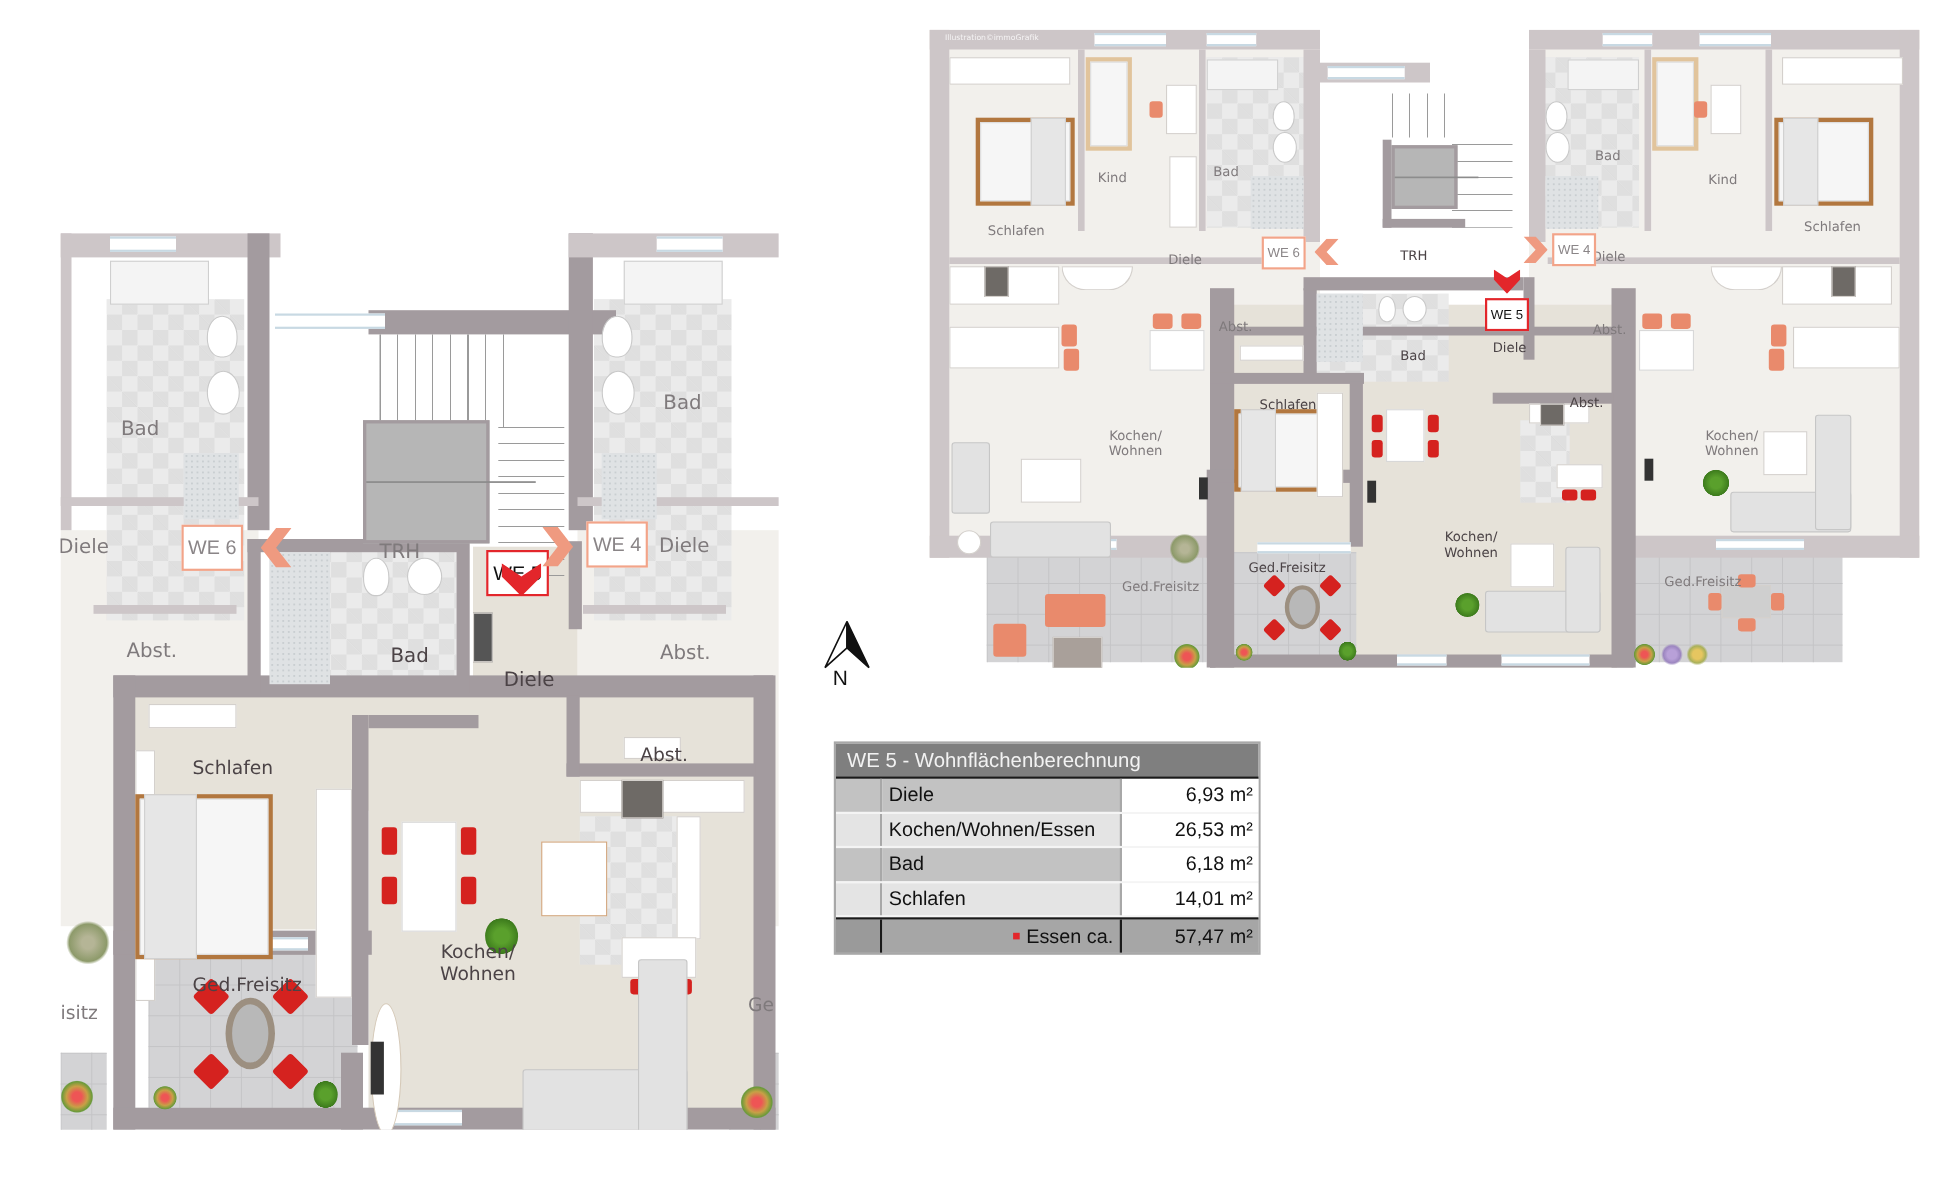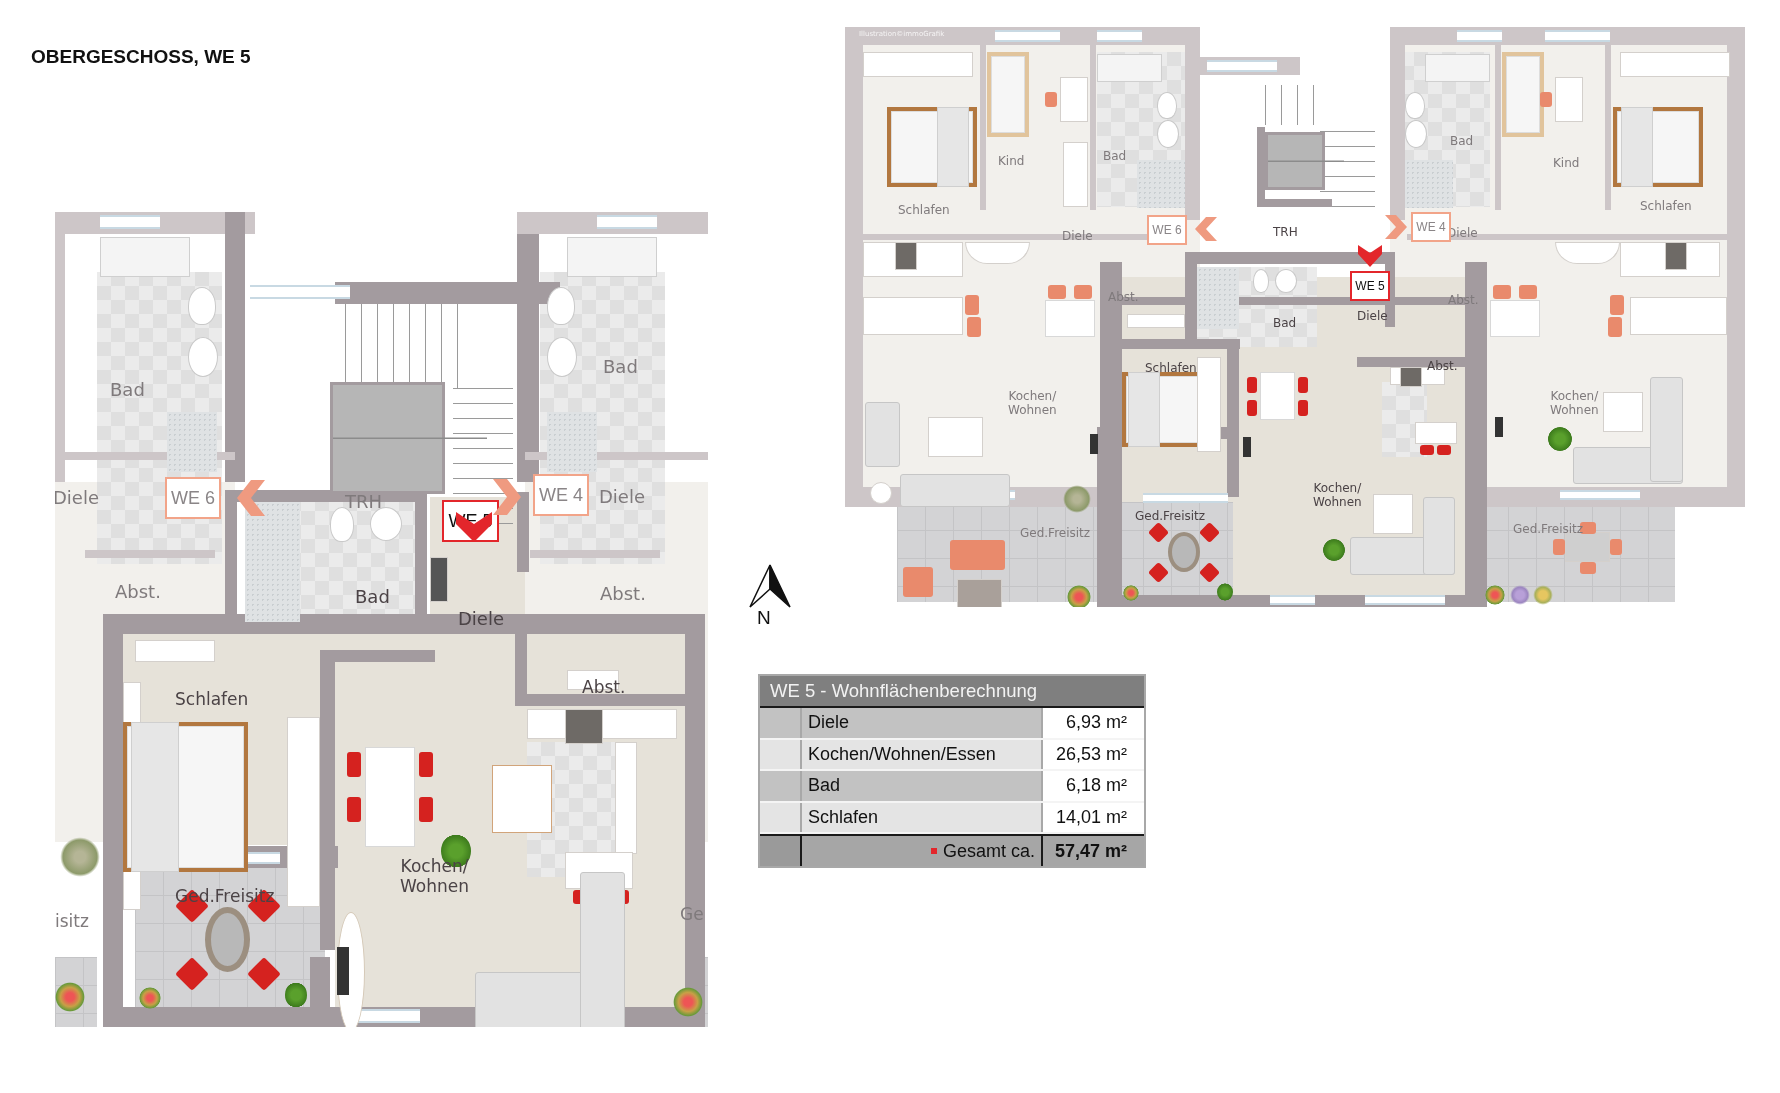--- a/index.html
+++ b/index.html
@@ -62,35 +62,34 @@
   .north svg { display: block; }
   .north .n { position: absolute; left: 9px; top: 44px; font-size: 19px; font-family: "Liberation Sans", sans-serif; }
 
   
   .area-table { position: absolute; left: 758px; top: 674px; width: 388px; border: 2px solid #a8a8a8; font-size: 18px; }
   .area-table .thead { height: 32px; background: #7f7f7f; color: #f2f2f2; padding-left: 10px; display: flex; align-items: center; border-bottom: 2px solid #1a1a1a; font-size: 18.5px; }
   .area-table .row { display: flex; height: 31.5px; border-bottom: 2px solid #f4f4f4; }
   .area-table .row:last-child { border-bottom: none; }
   .area-table .c0 { width: 42px; border-right: 2px solid #a8a8a8; }
   .area-table .c1 { flex: 1; padding-left: 6px; display: flex; align-items: center; border-right: 2px solid #a8a8a8; }
-  .area-table .c2 { width: 101px; padding-right: 17px; display: flex; align-items: center; justify-content: flex-end; background: #ffffff; }
+  .area-table .c2 { width: 124px; padding-right: 5px; display: flex; align-items: center; justify-content: flex-end; background: #ffffff; }
   .area-table .row.dark .c0, .area-table .row.dark .c1 { background: #c2c2c2; }
   .area-table .row.light .c0, .area-table .row.light .c1 { background: #e4e4e4; }
   .area-table .row.total { border-top: 2px solid #1a1a1a; background: #9a9a9a; height: 32px; }
   .area-table .row.total .c0 { background: #9a9a9a; border-right: 2px solid #1a1a1a; }
   .area-table .row.total .c1 { background: #a6a6a6; justify-content: flex-end; padding-right: 6px; border-right: 2px solid #1a1a1a; }
-  .area-table .row.total .c2 { background: #a6a6a6; font-weight: bold; }
+  .area-table .row.total .c2 { background: #a6a6a6; }
   .area-table .total-bullet { width: 6px; height: 6px; background: #e3262b; display: inline-block; margin-right: 6px; }
   .credit { position: absolute; font-size: 7px; color: #ffffff; opacity: 0.8; font-family: "DejaVu Sans", sans-serif; }
 </style>
 </head>
 <body>
 
 <div class="heading">
-  <div class="line2">OBERGESCHOSS, WE 5</div>
 </div>
 
 <div class="plan" style="left:55px; top:212px; width:653px; height:815px;">
 
   <div class="floor stair" style="left:190px; top:0; width:330px; height:320px;"></div>
 
   <div class="floor" style="left:0; top:270px; width:180px; height:360px;"></div>
   <div class="floor" style="left:470px; top:270px; width:183px; height:360px;"></div>
   <div class="floor tile" style="left:42px; top:60px; width:125px; height:292px;"></div>
   <div class="floor tile" style="left:485px; top:60px; width:125px; height:292px;"></div>
@@ -468,17 +467,17 @@
   </div>
   <div class="row light">
     <div class="c0"></div>
     <div class="c1">Schlafen</div>
     <div class="c2">14,01 m²</div>
   </div>
   <div class="row total">
     <div class="c0"></div>
     <div class="c1">
       <span class="total-bullet"></span>
-      <span>Gesamt ca.</span>
+      <span>Essen ca.</span>
     </div>
     <div class="c2">57,47 m²</div>
   </div>
 </div>
 
 </body></html>

